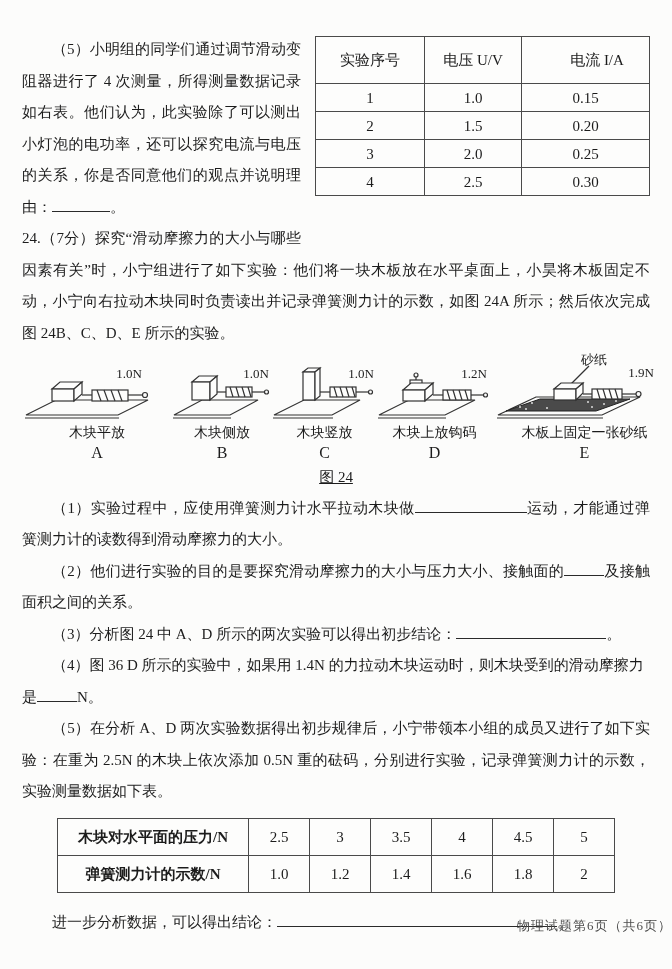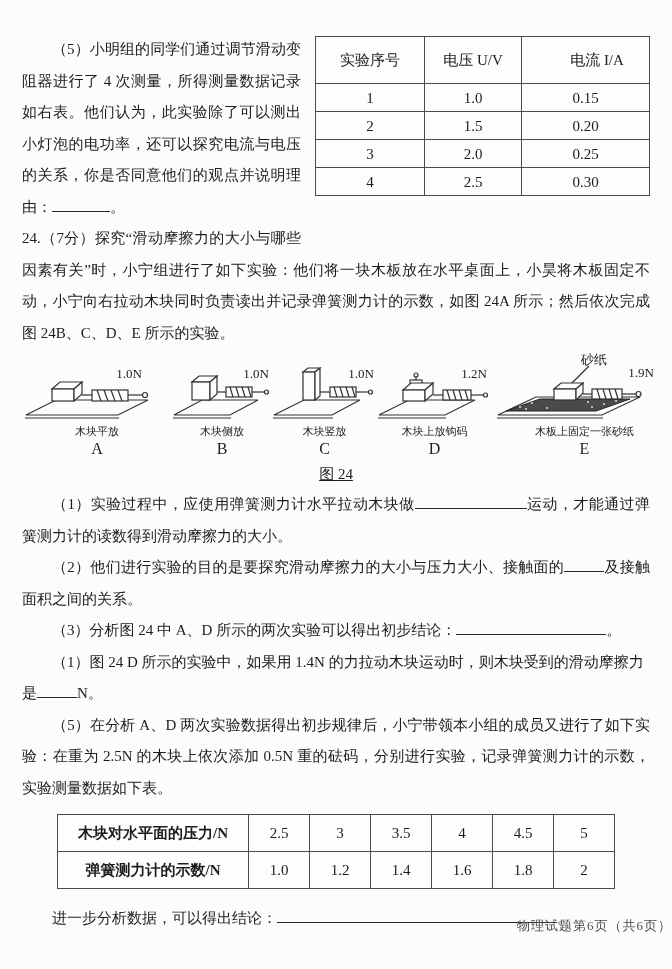--- a/index.html
+++ b/index.html
@@ -48,21 +48,21 @@
   
   .figs{
     display:flex;
     justify-content:space-between;
     align-items:flex-end;
     margin-top:4px;
     clear:both;
   }
   .fig{display:flex;flex-direction:column;align-items:center;}
   .fig svg{display:block;}
-  .fig-caption{line-height:1.2;font-size:11px;margin-top:2px;white-space:nowrap;}
+  .fig-caption{line-height:1.2;font-size:14px;margin-top:2px;white-space:nowrap;}
   .fig-letter{line-height:1.35;font-size:16px;}
   .fig24{text-align:center;line-height:1.7;margin:2px 0 2px 0;text-decoration:underline;}
 
   svg .ln{stroke:#333;fill:none;stroke-width:1.2;}
   svg .fw{fill:#fdfdfc;stroke:#333;stroke-width:1.2;}
   svg text{font-family:"Liberation Serif","DejaVu Serif",serif;fill:#1c1c1c;}
 
   
   .force-table{
     border-collapse:collapse;
@@ -286,21 +286,21 @@
   </div>
 
   <div class="fig24">图 24</div>
 
   <p class="indent"><span>（1）实验过程中，应使用弹簧测力计水平拉动木块做</span><span class="blank b110"></span><span>运动，才能通过弹簧测力计的读数得到滑动摩擦力的大小。</span></p>
 
   <p class="indent"><span>（2）他们进行实验的目的是要探究滑动摩擦力的大小与压力大小、接触面的</span><span class="blank b40"></span><span>及接触面积之间的关系。</span></p>
 
   <p class="indent"><span>（3）分析图 24 中 A、D 所示的两次实验可以得出初步结论：</span><span class="blank b150"></span><span>。</span></p>
 
-  <p class="indent"><span>（1）图 24 D 所示的实验中，如果用 1.4N 的力拉动木块运动时，则木块受到的滑动摩擦力</span></p>
+  <p class="indent"><span>（4）图 36 D 所示的实验中，如果用 1.4N 的力拉动木块运动时，则木块受到的滑动摩擦力</span></p>
   <p><span>是</span><span class="blank b40"></span><span>N。</span></p>
 
   <p class="indent">（5）在分析 A、D 两次实验数据得出初步规律后，小宁带领本小组的成员又进行了如下实验：在重为 2.5N 的木块上依次添加 0.5N 重的砝码，分别进行实验，记录弹簧测力计的示数，实验测量数据如下表。</p>
 
   <table class="force-table">
     <tbody>
       <tr>
         <td class="lbl">木块对水平面的压力/N</td>
         <td class="val">2.5</td>
         <td class="val">3</td>

